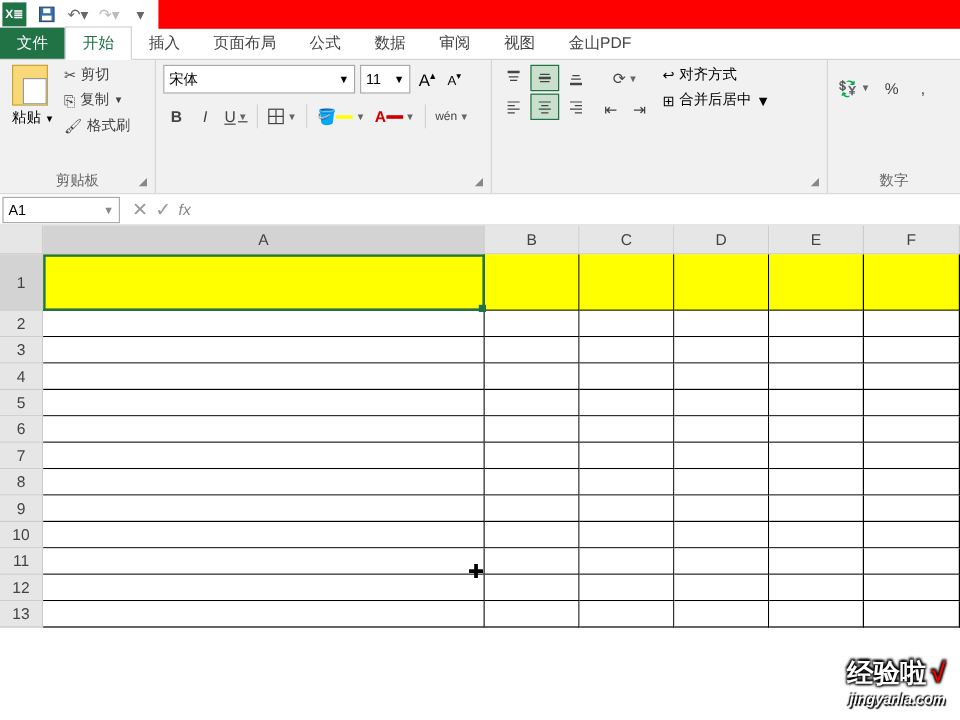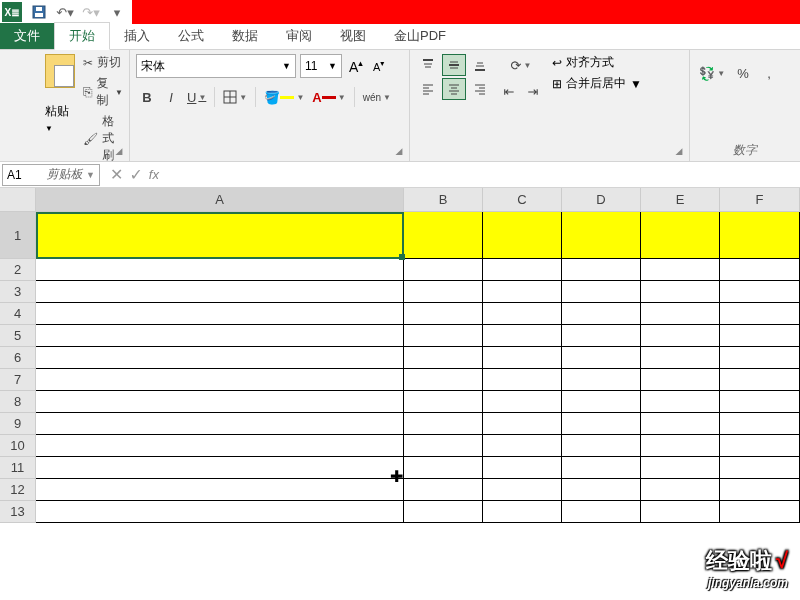--- a/index.html
+++ b/index.html
@@ -9,24 +9,24 @@
 .titlebar .qat { display: flex; align-items: center; gap: 4px; padding: 0 4px; }
 .titlebar .qat-btn { width: 22px; height: 20px; display: flex; align-items: center; justify-content: center; color: #666; font-size: 13px; }
 .titlebar .qat-btn.disabled { color: #bbb; }
 .titlebar .red-area { flex: 1; height: 24px; background: #ff0000; }
 .tabs { height: 26px; background: #fff; display: flex; align-items: flex-end; border-bottom: 1px solid #d4d4d4; }
 .tab { padding: 4px 14px; font-size: 13px; color: #444; cursor: pointer; }
 .tab.file { background: #217346; color: #fff; }
 .tab.active { background: #fff; color: #217346; border: 1px solid #d4d4d4; border-bottom: 1px solid #fff; margin-bottom: -1px; }
 .ribbon { height: 112px; background: #f1f1f1; border-bottom: 1px solid #d4d4d4; display: flex; }
 .group { border-right: 1px solid #d4d4d4; padding: 4px 6px 2px 6px; display: flex; flex-direction: column; position: relative; }
-.group-label { text-align: center; font-size: 12px; color: #666; padding-top: 2px; font-style: italic; }
+.group-label { text-align: center; font-size: 12px; color: #666; padding-top: 2px; }
 .group-body { flex: 1; display: flex; align-items: flex-start; }
 .launcher { position: absolute; right: 4px; bottom: 4px; width: 12px; height: 12px; font-size: 9px; color: #888; display: flex; align-items: center; justify-content: center; }
-.paste-col { display: flex; flex-direction: column; align-items: flex-start; gap: 15px; padding: 0 4px; margin-left: 35px; }
+.paste-col { display: flex; flex-direction: column; align-items: flex-start; gap: 2px; padding: 0 4px; }
 .paste-icon { width: 30px; height: 34px; background: #f8d877; border: 1px solid #c9a63b; position: relative; }
 .paste-icon::after { content: ""; position: absolute; left: 8px; top: 10px; width: 18px; height: 20px; background: #fff; border: 1px solid #999; }
 .paste-label { font-size: 12px; }
 .clip-col { display: flex; flex-direction: column; gap: 4px; padding-left: 4px; }
 .clip-item { display: flex; align-items: center; gap: 4px; font-size: 12px; color: #444; }
 .font-top { display: flex; align-items: center; gap: 4px; }
 .font-select { width: 160px; height: 24px; border: 1px solid #ababab; background: #fff; font-size: 12px; padding: 0 4px; display: flex; align-items: center; justify-content: space-between; }
 .size-select { width: 42px; height: 24px; border: 1px solid #ababab; background: #fff; font-size: 12px; padding: 0 4px; display: flex; align-items: center; justify-content: space-between; }
 .font-grow { font-size: 14px; padding: 0 3px; }
 .font-bottom { display: flex; align-items: center; gap: 2px; margin-top: 8px; }
@@ -86,20 +86,21 @@
     <div class="qat-btn disabled">↷▾</div>
     <div class="qat-btn">▾</div>
   </div>
   <div class="red-area"></div>
 </div>
 
 <div class="tabs">
   <div class="tab file">文件</div>
   <div class="tab active">开始</div>
   <div class="tab">插入</div>
+  <div class="tab">页面布局</div>
   <div class="tab">公式</div>
   <div class="tab">数据</div>
   <div class="tab">审阅</div>
   <div class="tab">视图</div>
   <div class="tab">金山PDF</div>
 </div>
 
 <div class="ribbon">
 
   <div class="group" style="width:130px">

